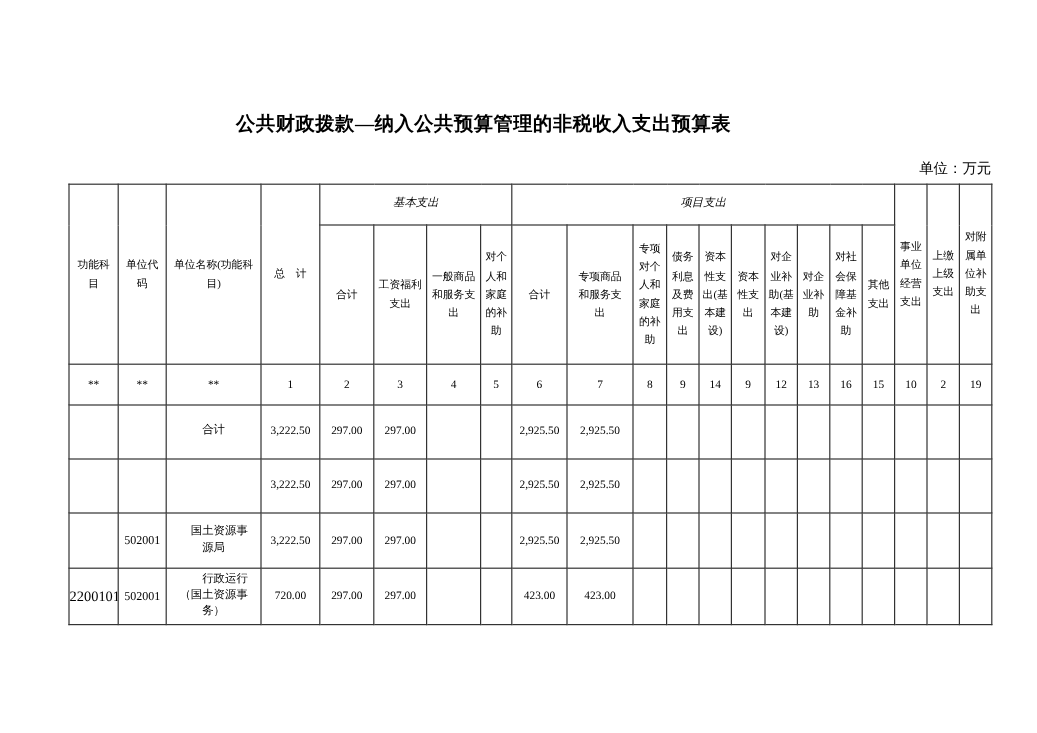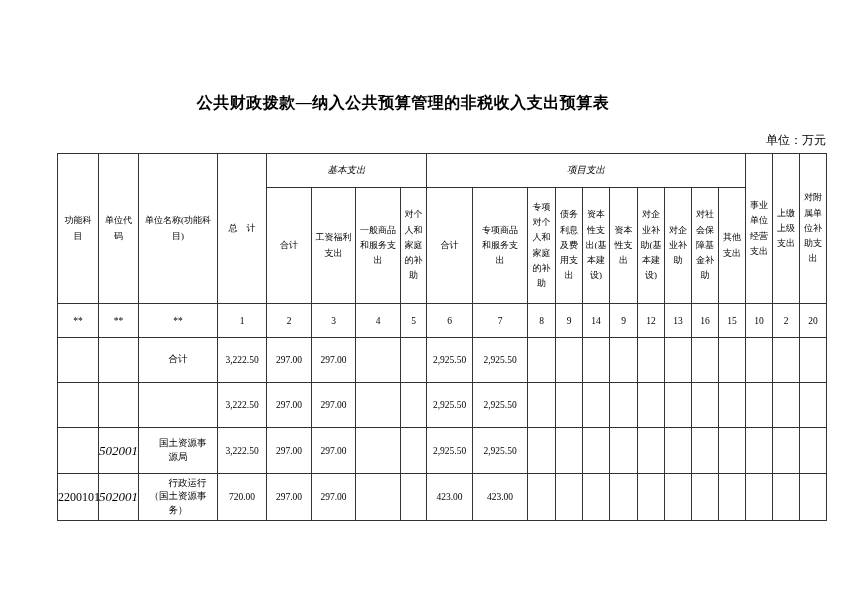--- a/index.html
+++ b/index.html
@@ -48,22 +48,22 @@
   tbody tr:nth-child(1) { height: 34px; }
   tbody tr:nth-child(2) { height: 45px; }
   tbody tr:nth-child(3) { height: 45px; }
   tbody tr:nth-child(4) { height: 46px; }
   tbody tr:nth-child(5) { height: 47px; }
 
   th.hd      { font-size: 9px; line-height: 1.7; white-space: pre-wrap; }
   th.banner  { font-size: 9.5px; line-height: 1.2; font-style: italic; }
   td.cell-index { font-size: 9.5px; }
   td.cell-func  { font-size: 12px; text-align: left; padding-left: 1px; }
-  td.cell-code  { font-size: 13px; text-align: left; padding-left: 1px;
-                  vertical-align: bottom; padding-bottom: 8px; font-style: italic; }
+  td.cell-code  { font-size: 10px; text-align: left; padding-left: 1px;
+                  vertical-align: bottom; padding-bottom: 8px; }
   td.cell-name  { font-size: 9.5px; text-align: left; padding-left: 2px;
                   white-space: pre-wrap; line-height: 1.4; }
   td.cell-num   { font-size: 9.5px; text-align: right; padding-right: 2px; }
 </style>
 </head>
 <body>
 
 <div class="page">
 
   <div class="doc-title">公共财政拨款—纳入公共预算管理的非税收入支出预算表</div>
@@ -184,21 +184,21 @@
           <td class="cell-index">8</td>
           <td class="cell-index">9</td>
           <td class="cell-index">14</td>
           <td class="cell-index">9</td>
           <td class="cell-index">12</td>
           <td class="cell-index">13</td>
           <td class="cell-index">16</td>
           <td class="cell-index">15</td>
           <td class="cell-index">10</td>
           <td class="cell-index">2</td>
-          <td class="cell-index">20</td>
+          <td class="cell-index">19</td>
         </tr>
         <tr>
           <td class="cell-func"></td>
           <td class="cell-code"></td>
           <td class="cell-name">合计</td>
           <td class="cell-num">3,222.50</td>
           <td class="cell-num">297.00</td>
           <td class="cell-num">297.00</td>
           <td class="cell-num"></td>
           <td class="cell-num"></td>

